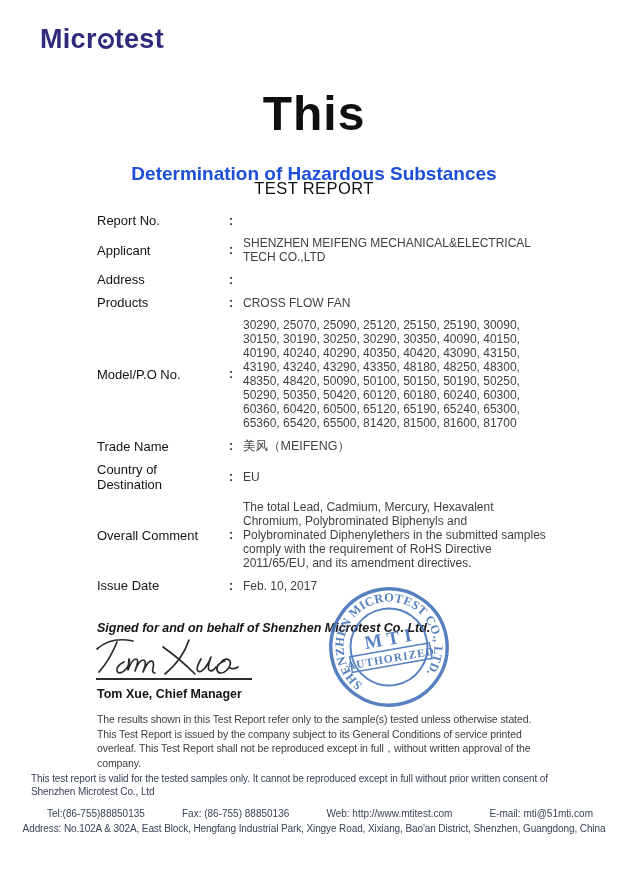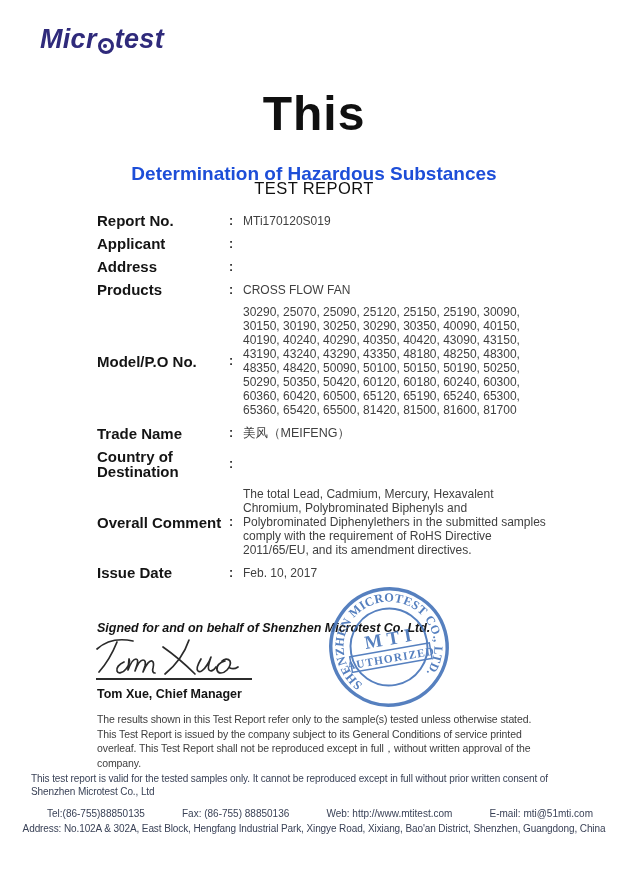--- a/index.html
+++ b/index.html
@@ -7,34 +7,34 @@
     width:628px; height:885px;
     background:#ffffff;
     font-family:"Liberation Sans", sans-serif;
     position:relative;
     color:#3f3f3f;
     overflow:hidden;
   }
 
   
   .logo { position:absolute; left:40px; top:24px; }
-  .logo-brand { display:flex; align-items:flex-end; font-size:27px; font-weight:bold; color:#2f2a7b; letter-spacing:.3px; line-height:30px;font-style:italic; }
+  .logo-brand { display:flex; align-items:center; font-size:27px; font-weight:bold; color:#2f2a7b; letter-spacing:.3px; line-height:30px; }
   .logo-o { width:16px; height:16px; box-sizing:border-box; border:3px solid #2f2a7b; border-radius:50%; display:inline-block; position:relative; margin:3px 1px 0 1px; }
   .logo-o::after { content:""; position:absolute; width:4px; height:4px; background:#2f2a7b; border-radius:50%; left:2px; top:3px; }
   .logo-cn { font-size:17px; font-weight:bold; color:#58595b; letter-spacing:5px; margin:2px 0 0 26px; }
 
   
   .rohs  { position:absolute; top:86px; left:0; width:100%; text-align:center; font-size:48px; font-weight:bold; color:#101010; letter-spacing:1px; }
   .sub1  { position:absolute; top:163px; left:0; width:100%; text-align:center; font-size:19px;  font-weight:bold; color:#1d4ed8; }
   .sub2  { position:absolute; top:179px; left:0; width:100%; text-align:center; font-size:16.5px; font-weight:normal; color:#101010; letter-spacing:.4px; }
 
   
   .fields { position:absolute; left:97px; top:213px; width:478px; }
   .frow   { display:flex; align-items:center; margin-bottom:8px; }
-  .flabel { width:132px; flex:0 0 132px; font-size:15px; font-weight:bold; color:#141414; line-height:15px; white-space:pre-line; }
+  .flabel { width:132px; flex:0 0 132px; font-size:13px; font-weight:normal; color:#141414; line-height:15px; white-space:pre-line; }
   .fcolon { width:14px; flex:0 0 14px; font-size:12.5px; font-weight:bold; color:#303030; }
   .fvalue { flex:1; font-size:12px; color:#3f3f3f; line-height:14px; white-space:pre-line; }
   .frow.cjk .fvalue { font-size:12.5px; line-height:16px; }
 
   
   .signedfor { position:absolute; left:97px; top:621px; font-size:12.5px; font-weight:bold; color:#141414;font-style:italic; }
   .sigsvg    { position:absolute; left:93px; top:634px; }
   .sigline   { position:absolute; left:96px; top:678px; width:156px; border-bottom:2px solid #2c2c2c; }
   .signatory { position:absolute; left:97px; top:687px; font-size:12.5px; font-weight:bold; color:#141414; }
 
@@ -61,25 +61,26 @@
 </div>
 
 <div class="rohs">This</div>
 <div class="sub1">Determination of Hazardous Substances</div>
 <div class="sub2">TEST REPORT</div>
 
 <div class="fields">
   <div class="frow">
     <div class="flabel">Report No.</div>
     <div class="fcolon">:</div>
-    <div class="fvalue">MTi170120S019</div>
   </div>
   <div class="frow">
     <div class="flabel">Applicant</div>
     <div class="fcolon">:</div>
+    <div class="fvalue">SHENZHEN MEIFENG MECHANICAL&amp;ELECTRICAL
+TECH CO.,LTD</div>
   </div>
   <div class="frow">
     <div class="flabel">Address</div>
     <div class="fcolon">:</div>
   </div>
   <div class="frow">
     <div class="flabel">Products</div>
     <div class="fcolon">:</div>
     <div class="fvalue">CROSS FLOW FAN</div>
   </div>
@@ -97,20 +98,21 @@
   </div>
   <div class="frow cjk">
     <div class="flabel">Trade Name</div>
     <div class="fcolon">:</div>
     <div class="fvalue">美风（MEIFENG）</div>
   </div>
   <div class="frow">
     <div class="flabel">Country of
 Destination</div>
     <div class="fcolon">:</div>
+    <div class="fvalue">EU</div>
   </div>
   <div class="frow">
     <div class="flabel">Overall Comment</div>
     <div class="fcolon">:</div>
     <div class="fvalue">The total Lead, Cadmium, Mercury, Hexavalent
 Chromium, Polybrominated Biphenyls and
 Polybrominated Diphenylethers in the submitted samples
 comply with the requirement of RoHS Directive
 2011/65/EU, and its amendment directives.</div>
   </div>

